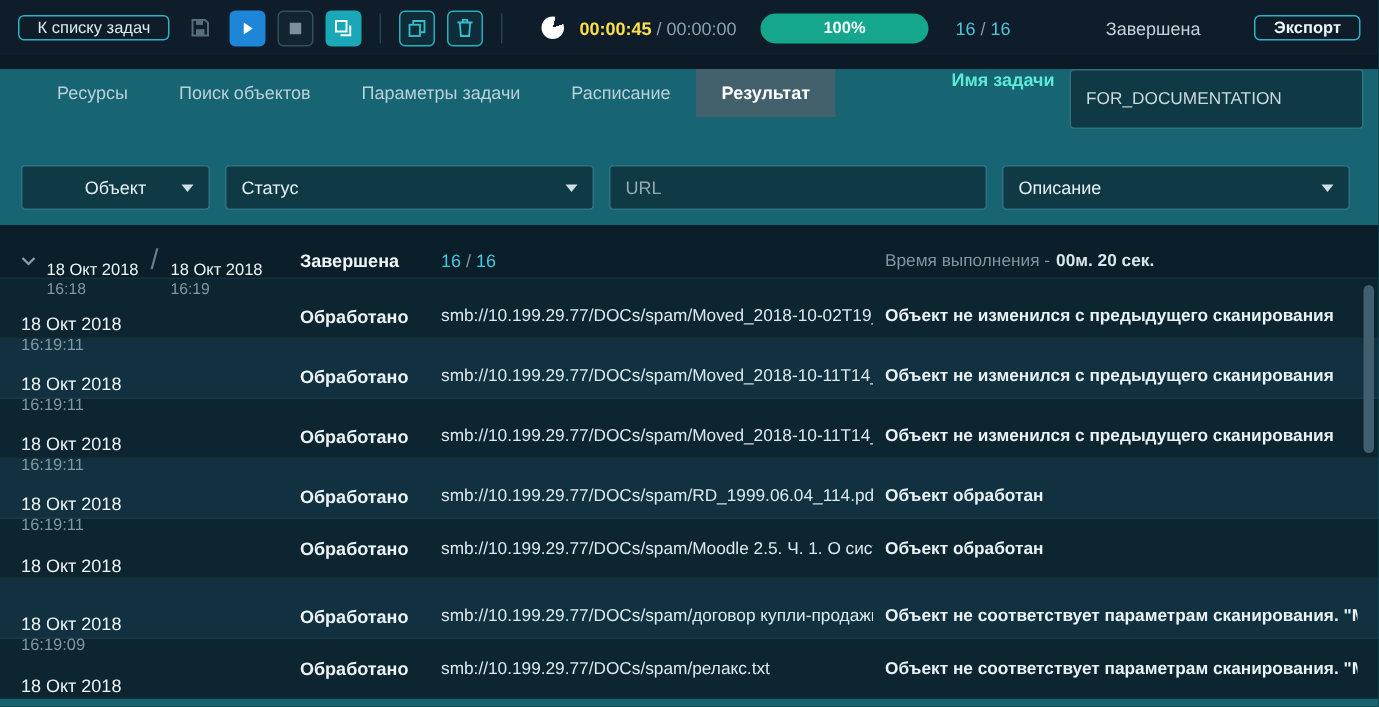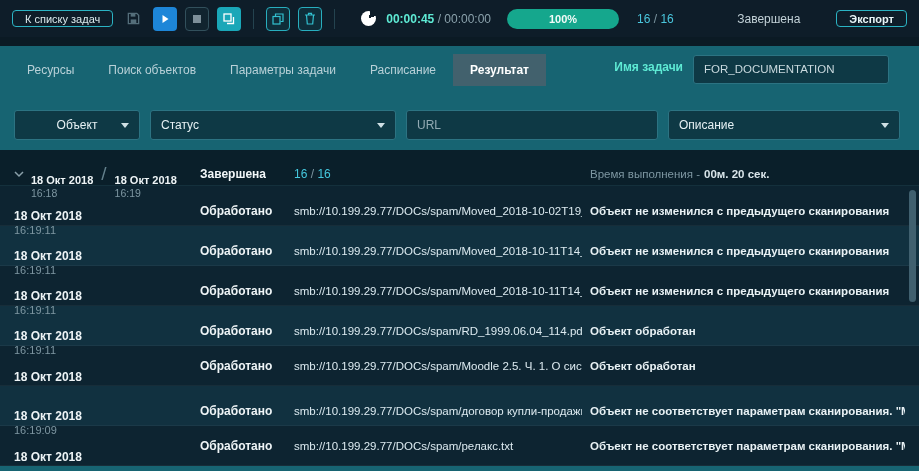--- a/index.html
+++ b/index.html
@@ -30,47 +30,47 @@
   .icon-btn.dark   { background:#11242f; border:1px solid #32505c; }
   .icon-btn.teal   { background:#1aa7b8; }
   .icon-btn.tealol { background:#0f2d39; border:1px solid #28aebe; }
   .sep { width:1px; height:20px; background:#24434f; margin:0 4px; flex:0 0 auto; }
   .clock {
     width:15px; height:15px; border-radius:50%;
     background:conic-gradient(from 15deg, #0e1d29 0deg 55deg, #ffffff 55deg 360deg);
     flex:0 0 auto; margin-left:14px;
   }
   .timer { white-space:nowrap; margin-left:2px; }
-  .timer .el { font-weight:bold; color:#5eead4; }
+  .timer .el { font-weight:bold; color:#fde047; }
   .timer .sep-t, .timer .tot { color:#8ba2ac; }
   .progress {
     width:112px; height:20px; border-radius:10px; background:#15a78d;
     display:flex; align-items:center; justify-content:center;
     font-weight:bold; font-size:11px; color:#f2fbf8; margin-left:8px; flex:0 0 auto;
   }
   .counter { margin-left:10px; white-space:nowrap; }
   .counter .n { color:#4ac6dd; }
   .counter .s { color:#7e97a2; }
   .tb-status { margin-left:auto; color:#c3d2d8; white-space:nowrap; }
   .export { margin-left:28px; font-weight:bold; color:#eaf6f8; }
   
   .gap { height:9px; background:#0b1a24; }
   
   .content { background:#176472; height:425px; position:relative; }
   
-  .tabbar { display:flex; align-items:center; padding:0 30px 0 10px; height:48px; }
+  .tabbar { display:flex; align-items:flex-start; padding:0 10px 0 10px; height:48px;margin-left:11px; }
   .tab {
     padding:0 17px; line-height:32px; height:32px; font-size:12px;
     color:#b9d1d8; cursor:pointer; white-space:nowrap;
   }
   .tab.active { background:#42616d; color:#ffffff; font-weight:bold; }
   .tab-spacer { flex:1; }
   .task-label { font-weight:bold; color:#5eead4; margin:0 10px 7px 0; white-space:nowrap; }
   .task-input {
-    width:196px; height:29px; margin-bottom:2px; background:#0e3945;
+    width:196px; height:40px; margin-bottom:2px; background:#0e3945;
     border:1px solid #2c7382; border-radius:3px; color:#c9d9de;
     font-family:inherit; font-size:11.5px; padding:0 10px;
   }
   
   .filters { display:flex; gap:10px; padding:16px 14px 10px 14px; }
   .filter {
     height:30px; background:#0e3945; border:1px solid #2c7382; border-radius:3px;
     display:flex; align-items:center; padding:0 10px; position:relative;
     color:#e6f1f4; cursor:pointer;
   }
@@ -89,21 +89,21 @@
   
   .table { position:relative; }
   .grid-row {
     display:grid; grid-template-columns:178px 86px 288px 1fr;
     column-gap:8px; align-items:center; padding:0 14px;
   }
   .group-row { height:36px; background:#0a1f2a; border-bottom:1px solid #14303c; }
   .g-col1 { display:flex; align-items:center; gap:7px; }
   .g-chev { color:#8aa0aa; flex:0 0 auto; display:flex; }
   .dateblock { line-height:1.15; white-space:nowrap; }
-  .dateblock .d { font-weight:bold; font-size:11px; color:#eef4f6;margin-top:24px; }
+  .dateblock .d { font-weight:normal; font-size:11px; color:#eef4f6;margin-top:24px; }
   .dateblock .t { font-size:10.5px; color:#7e97a2; }
   .dslash { font-size:19px; color:#63808c; font-weight:300; padding:0 1px; }
   .g-status { font-weight:bold; font-size:12px; color:#f2f7f9; }
   .g-count .n { color:#45c8de; }
   .g-count .s { color:#7e97a2; }
   .g-dur { font-size:11.5px; color:#7e97a2; white-space:nowrap; }
   .g-dur b { color:#d9e5ea; margin-left:4px; }
   .data-row { height:40px; border-bottom:1px solid rgba(255,255,255,0.045); }
   .data-row:nth-child(odd)  { background:#0d2431; }
   .data-row:nth-child(even) { background:#113140; }

